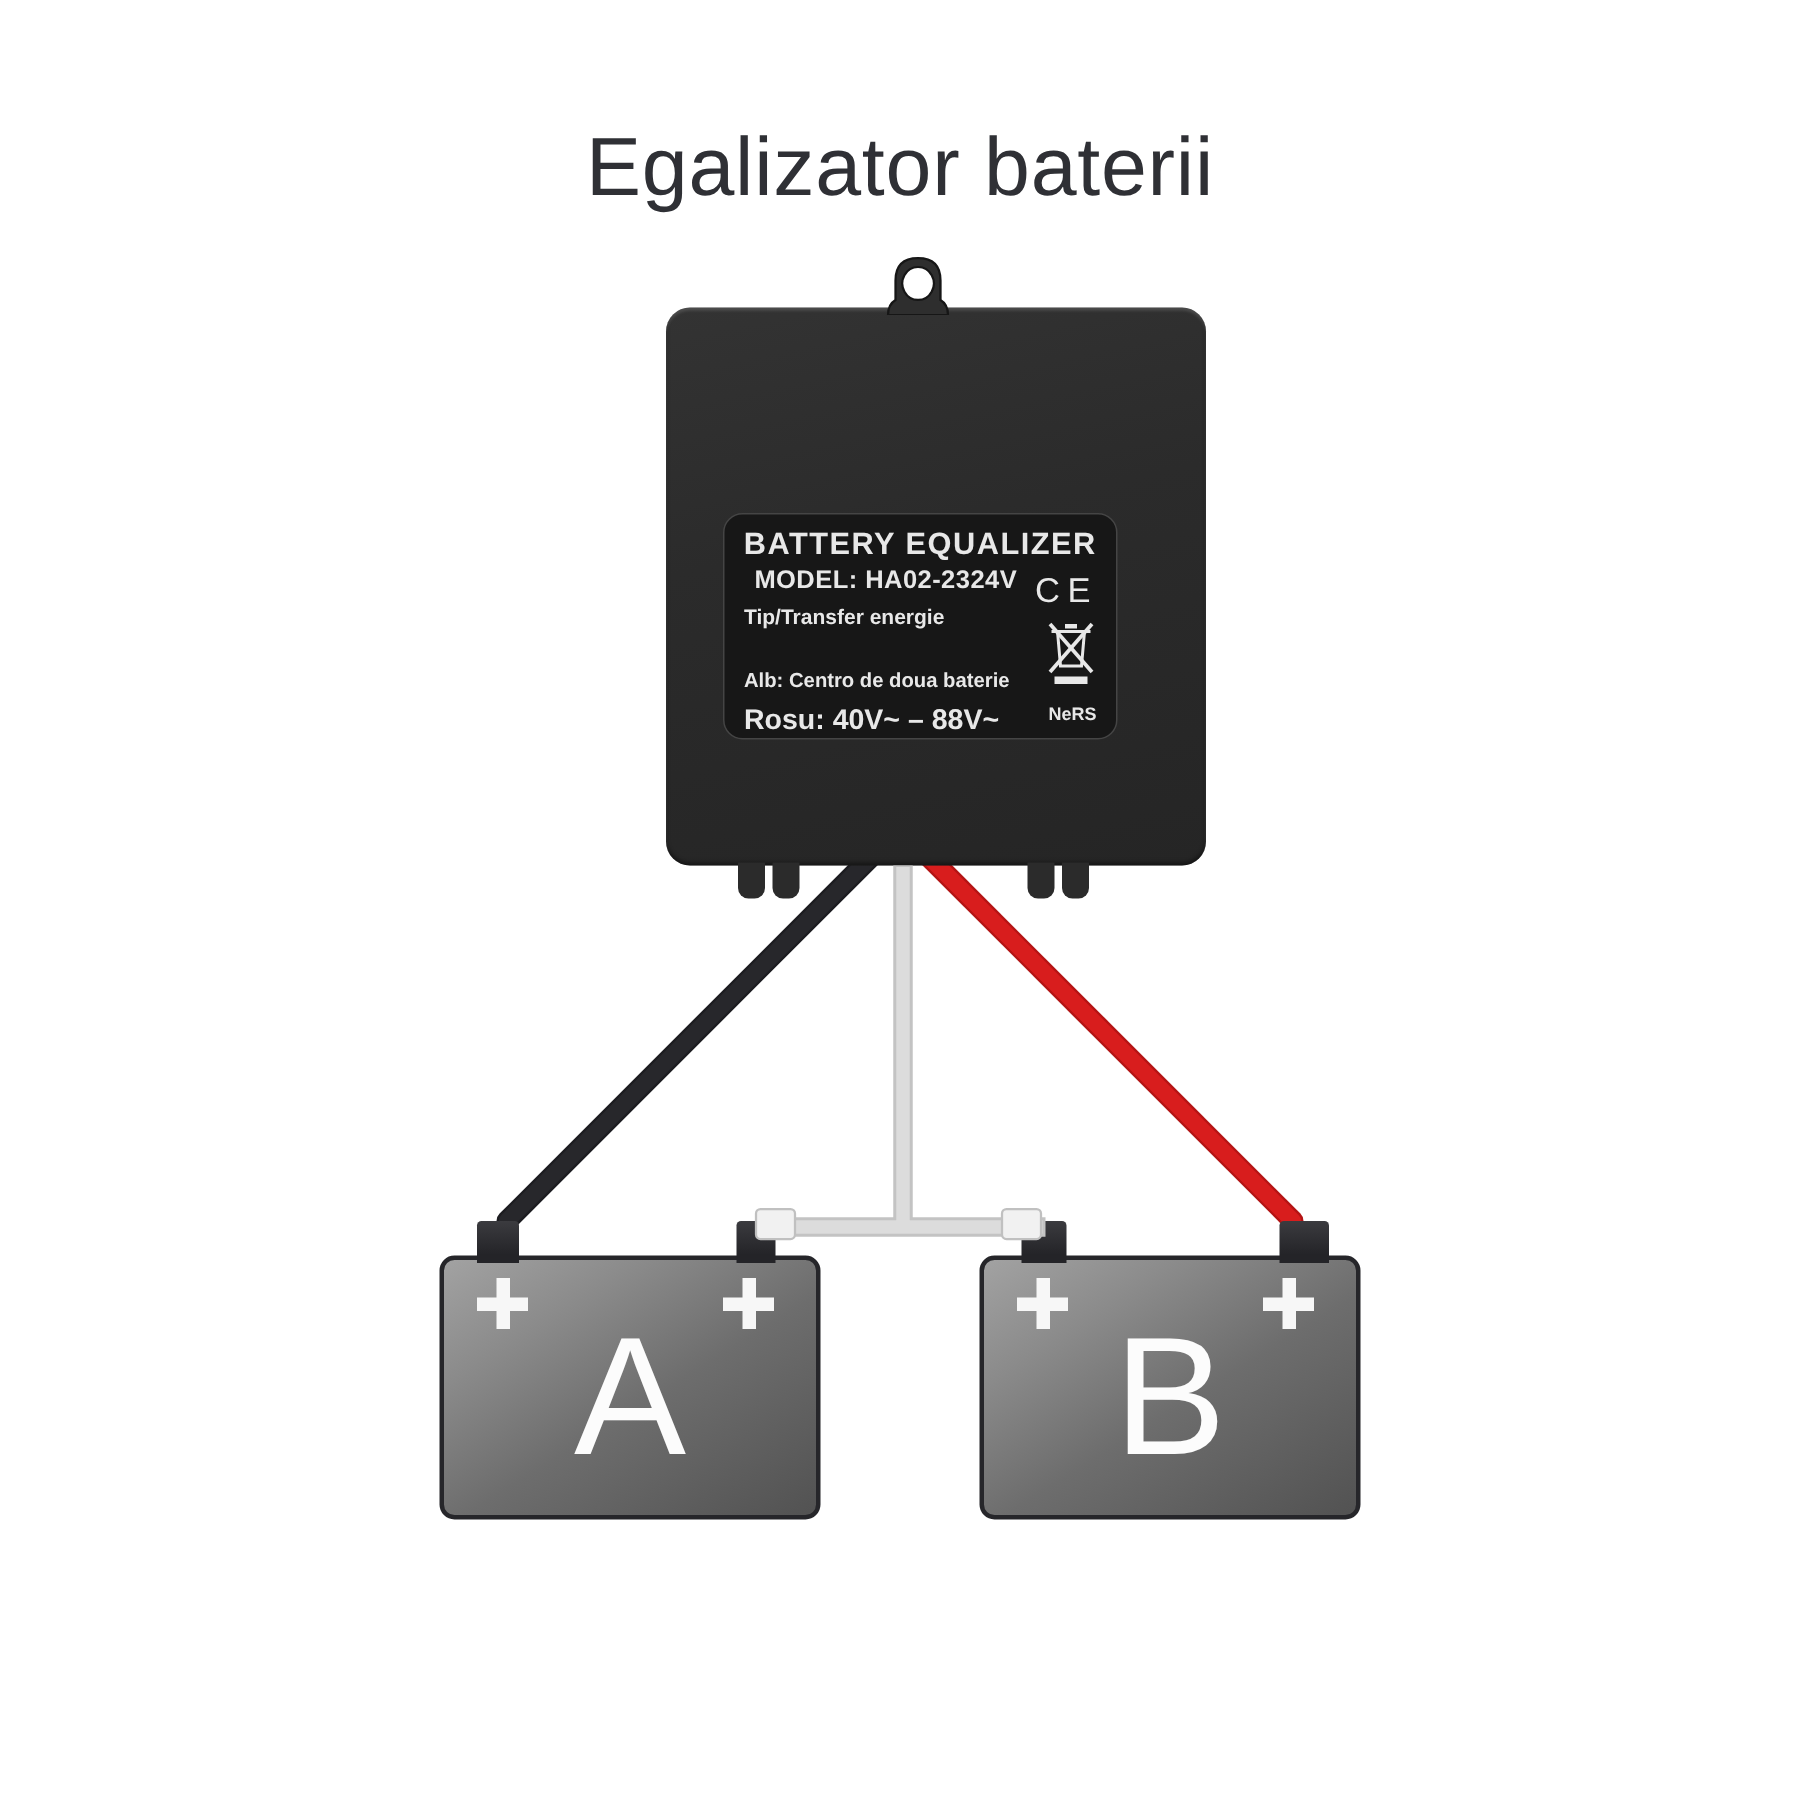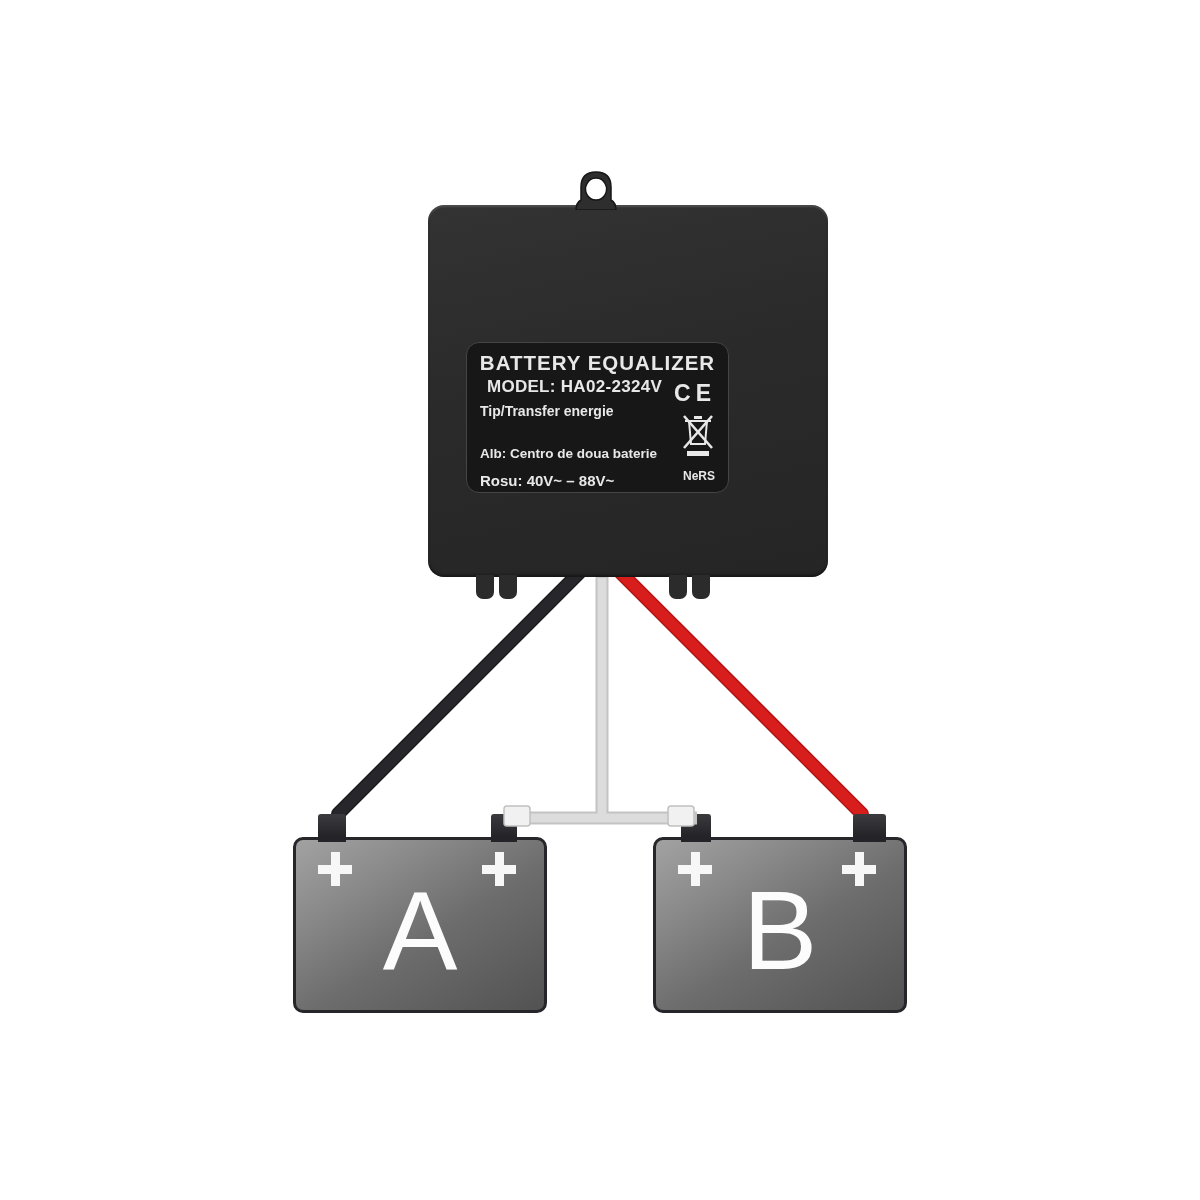--- a/index.html
+++ b/index.html
@@ -21,21 +21,21 @@
   .wire-black-outer{stroke:#1c1c20;stroke-width:14;stroke-linecap:round;fill:none;}
   .wire-black{stroke:var(--wire-black,#27272b);stroke-width:11;stroke-linecap:round;fill:none;}
   .wire-red-outer{stroke:#b31414;stroke-width:14;stroke-linecap:round;fill:none;}
   .wire-red{stroke:var(--wire-red,#d81d1d);stroke-width:11;stroke-linecap:round;fill:none;}
   .wire-white-outer{stroke:#c3c3c3;stroke-width:13;fill:none;}
   .wire-white{stroke:var(--wire-white,#dcdcdc);stroke-width:9;fill:none;}
   .lug{fill:#f1f1f1;stroke:#c0c0c0;stroke-width:1.5;}
 
   
   .device{
-    position:absolute;left:428px;top:205px;width:400px;height:372px;z-index:2;
+    position:absolute;left:444px;top:205px;width:360px;height:372px;z-index:2;
     background:linear-gradient(168deg,#333333 0%,var(--device-body,#2b2b2b) 40%,#252525 100%);
     border-radius:16px;
     box-shadow:inset 0 2px 2px rgba(255,255,255,.14), inset 0 -2px 3px rgba(0,0,0,.45);
   }
   .hanger{position:absolute;left:147px;top:-35px;width:42px;height:40px;}
   .foot{
     position:absolute;top:370px;width:18px;height:24px;
     background:var(--device-body,#2b2b2b);border-radius:0 0 7px 7px;
   }
   .foot.f1{left:48px;} .foot.f2{left:71px;} .foot.f3{left:241px;} .foot.f4{left:264px;}
@@ -43,22 +43,22 @@
   .device-label{
     position:absolute;left:38px;top:137px;width:263px;height:151px;box-sizing:border-box;
     background:var(--label-bg,#171717);border:1px solid #454545;border-radius:13px;
     color:#e8e8e8;overflow:hidden;
   }
   .lbl-title{margin-top:9px;text-align:center;font-size:20.5px;font-weight:bold;letter-spacing:1px;line-height:22px;white-space:nowrap;}
   .lbl-model{margin:4px 46px 0 0;text-align:center;font-size:17px;font-weight:bold;letter-spacing:.3px;line-height:17px;white-space:nowrap;}
   .lbl-line{padding-left:13px;white-space:nowrap;}
   .lbl-tip{margin-top:8px;font-size:14px;font-weight:bold;line-height:17px;}
   .lbl-alb{margin-top:25px;font-size:13.5px;font-weight:bold;line-height:17px;}
-  .lbl-rosu{margin-top:10px;font-size:15px;font-weight:bold;line-height:18px;}
-  .ce-mark{position:absolute;right:12px;top:37px;font-size:23px;font-weight:bold;letter-spacing:5px;}
+  .lbl-rosu{margin-top:10px;font-size:19px;font-weight:bold;line-height:18px;}
+  .ce-mark{position:absolute;right:12px;top:37px;font-size:23px;font-weight:normal;letter-spacing:5px;}
   .weee{position:absolute;right:12px;top:66px;width:36px;height:50px;}
   .rohs{position:absolute;right:13px;bottom:9px;font-size:12px;font-weight:bold;}
 
   
   .battery{
     position:absolute;top:837px;width:254px;height:176px;box-sizing:border-box;z-index:2;
     background:linear-gradient(148deg,#a2a2a2 0%,#8b8b8b 25%,#6d6d6d 55%,#525252 100%);
     border:3px solid var(--battery-border,#26262a);border-radius:10px;
   }
   .battery-a{left:293px;} .battery-b{left:653px;}
@@ -78,20 +78,21 @@
   .battery-letter{
     position:absolute;left:0;top:24px;width:100%;text-align:center;
     font-size:112px;line-height:1.2;color:#fcfcfc;
   }
 </style>
 </head>
 <body>
 
 <div class="canvas">
 
+  <div class="page-title">Egalizator baterii</div>
 
   <svg id="wires-back" class="layer" viewBox="0 0 1200 1200">
     <path class="wire-black-outer" d="M586,566 L338,814"></path>
     <path class="wire-black" d="M586,566 L338,814"></path>
     <path class="wire-red-outer" d="M614,566 L862,814"></path>
     <path class="wire-red" d="M614,566 L862,814"></path>
   </svg>
 
   <div class="device">
     <svg class="hanger" viewBox="0 0 42 40">

